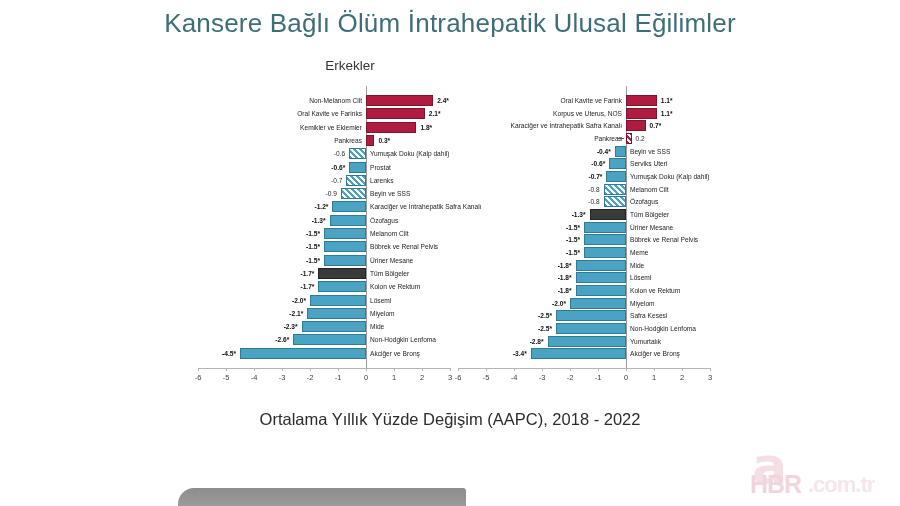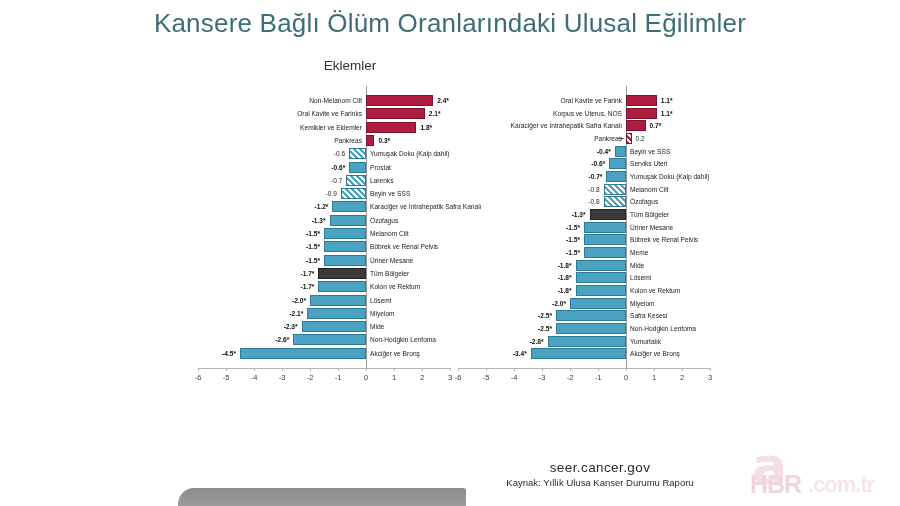--- a/index.html
+++ b/index.html
@@ -95,23 +95,23 @@
     position:absolute;left:178px;top:488px;width:288px;height:30px;
     background:linear-gradient(180deg,#8d8d8d 0%,#9b9b9b 60%,#8a8a8a 100%);
     border-radius:16px 3px 0 0;
   }
 </style>
 </head>
 <body>
 
 <div class="stage">
 
-  <div class="title">Kansere Bağlı Ölüm Oranlarındaki Ulusal Eğilimler</div>
-
-  <div class="panel-head" id="head-men">Eklemler</div>
+  <div class="title">Kansere Bağlı Ölüm İntrahepatik Ulusal Eğilimler</div>
+
+  <div class="panel-head" id="head-men">Erkekler</div>
 
   <div class="panel" id="panel-men">
     <div class="plot">
         <div class="zero-line" style="left: 168px;"></div>
         <div class="row" style="top: 8px;">
           <div class="bar red" title="Non-Melanom Cilt: 2.4*" style="left: 168px; width: 67.2px;"></div>
           <div class="cat left" style="right: 88px; text-align: right;">Non-Melanom Cilt</div>
           <div class="val" style="left: 239.2px;">2.4*</div>
         </div>
         <div class="row" style="top: 21.3px;">
@@ -363,25 +363,22 @@
         <div class="tlab" style="left: 168px;">0</div>
         <div class="tick" style="left: 196px;"></div>
         <div class="tlab" style="left: 196px;">1</div>
         <div class="tick" style="left: 224px;"></div>
         <div class="tlab" style="left: 224px;">2</div>
         <div class="tick" style="left: 252px;"></div>
         <div class="tlab" style="left: 252px;">3</div>
       </div>
   </div>
 
-
-  <div class="source">
-    <div class="s1">seer.cancer.gov</div>
-    <div class="s2">Kaynak: Yıllık Ulusa Kanser Durumu Raporu</div>
-  </div>
+  <div class="axis-title">Ortalama Yıllık Yüzde Değişim (AAPC), 2018 - 2022</div>
+
 
   <div class="wm">
     <div class="a">a</div>
     <div class="hbr">HBR</div>
     <div class="dom">.com.tr</div>
   </div>
 
   <div class="gray-obj"></div>
 </div>
 

